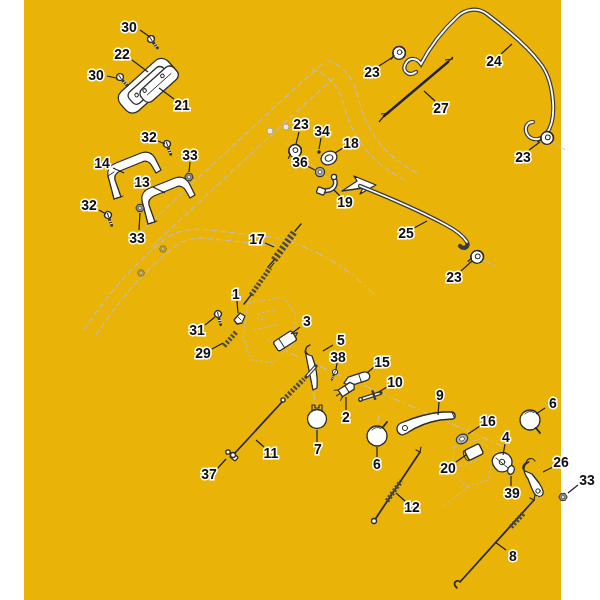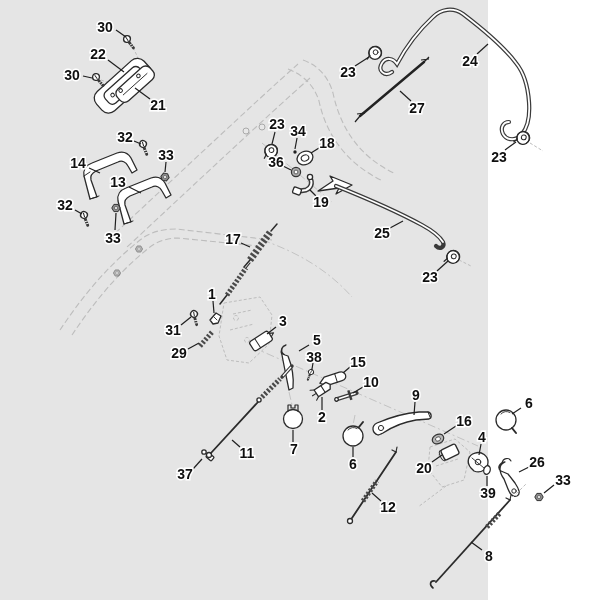--- a/index.html
+++ b/index.html
@@ -6,21 +6,21 @@
     --line:#2b2b2b;
     --ghost:#bdbdbd;
     --label:#0f0f0f;
     --leader:#1f1f1f;
   }
   html,body{margin:0;padding:0;}
   body{
     width:600px;height:600px;background:#ffffff;overflow:hidden;
     font-family:"Liberation Sans", sans-serif;
   }
-  .stage{position:relative;width:488px;height:600px;background:#e5e5e5;}
+  .stage{position:relative;width:537px;height:600px;background:#eab308;margin-left:24px;}
   svg{display:block}
   .art{stroke:var(--line);stroke-width:1.3;fill:#ffffff;stroke-linejoin:round;stroke-linecap:round;}
   .artline{stroke:var(--line);fill:none;stroke-linejoin:round;stroke-linecap:round;}
   .tube{stroke:#3a3a3a;stroke-width:4.2;fill:none;stroke-linecap:round;}
   .tubecore{stroke:#ffffff;stroke-width:1.8;fill:none;stroke-linecap:round;}
   .spring{stroke:#4a4a4a;stroke-width:7;stroke-dasharray:2.5 2;fill:none;}
   .spring-sm{stroke:#4a4a4a;stroke-width:5;stroke-dasharray:2.2 1.8;fill:none;}
   .wire{stroke:#2b2b2b;stroke-width:1.8;fill:none;stroke-linecap:round;}
   .ghost{stroke:var(--ghost);stroke-width:1.1;fill:none;stroke-dasharray:6 3;stroke-linejoin:round;}
   .ghostfine{stroke:var(--ghost);stroke-width:1;fill:none;stroke-dasharray:3 2;stroke-linejoin:round;}

